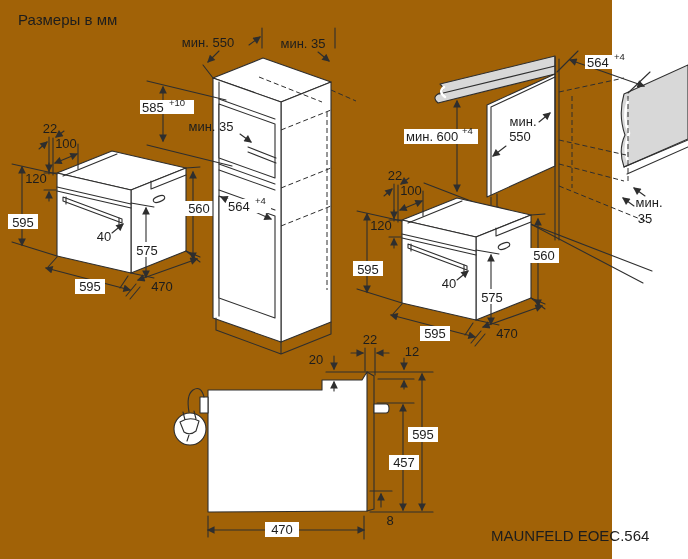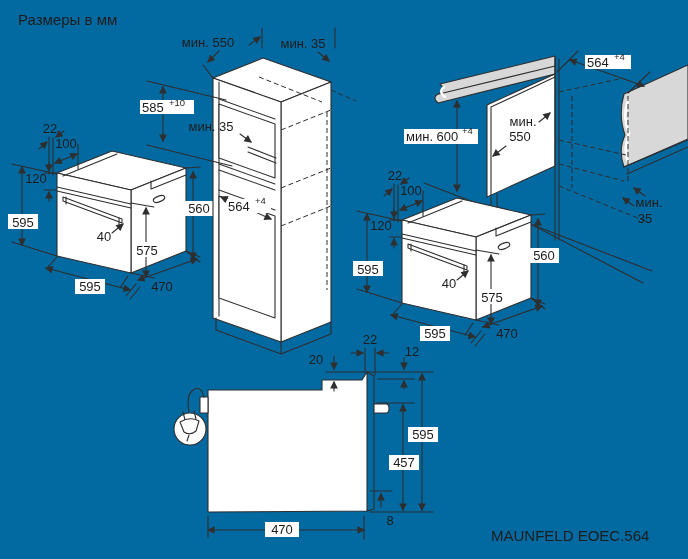--- a/index.html
+++ b/index.html
@@ -1,16 +1,16 @@
 <!DOCTYPE html>
 <html><head>
 <meta charset="utf-8">
 <style>
   html,body { margin:0; padding:0; background:#fff; }
-  #stage { width:688px; height:559px; position:relative; background:#0369a1; }
+  #stage { width:612px; height:559px; position:relative; background:#a16207; }
   svg { display:block; }
   svg text { font-family:"Liberation Sans","DejaVu Sans",sans-serif; font-size:13px; fill:#1d1d1d; text-anchor:middle; }
   svg text.s  { font-size:9.5px; }
   svg text.st { text-anchor:start; }
   svg text.big { font-size:15px; }
   .l { fill:none; stroke:#2e2e2e; stroke-width:1.1; stroke-linecap:round; stroke-linejoin:round; }
   .f { fill:#ffffff; stroke:#2e2e2e; stroke-width:1.1; stroke-linejoin:round; }
   .d { fill:none; stroke:#2e2e2e; stroke-width:1; stroke-dasharray:5 3; }
   .g { fill:#d8d8d8; stroke:#2e2e2e; stroke-width:1.1; stroke-linejoin:round; }
   .w { fill:none; stroke:#ffffff; stroke-width:2.5; stroke-linecap:round; }

